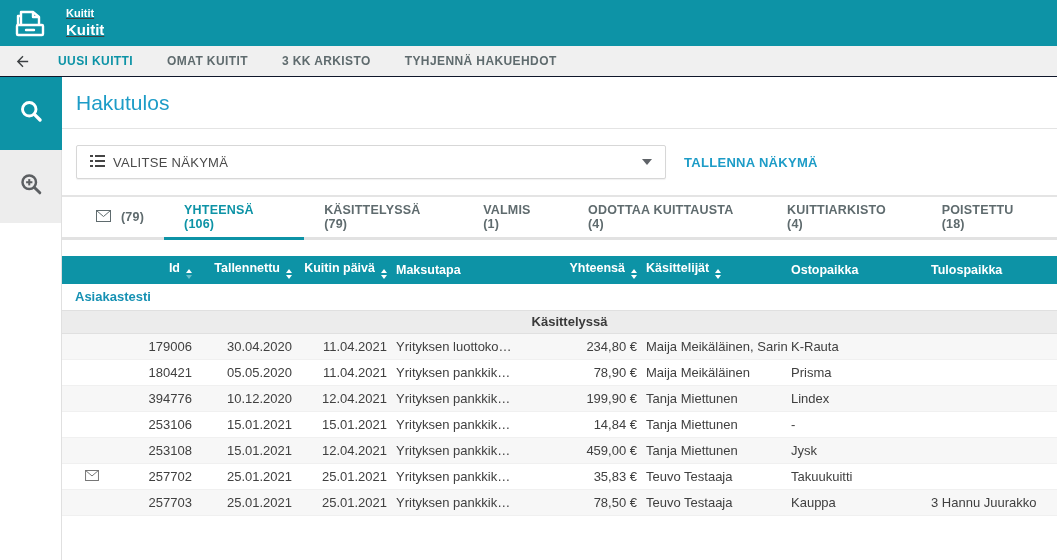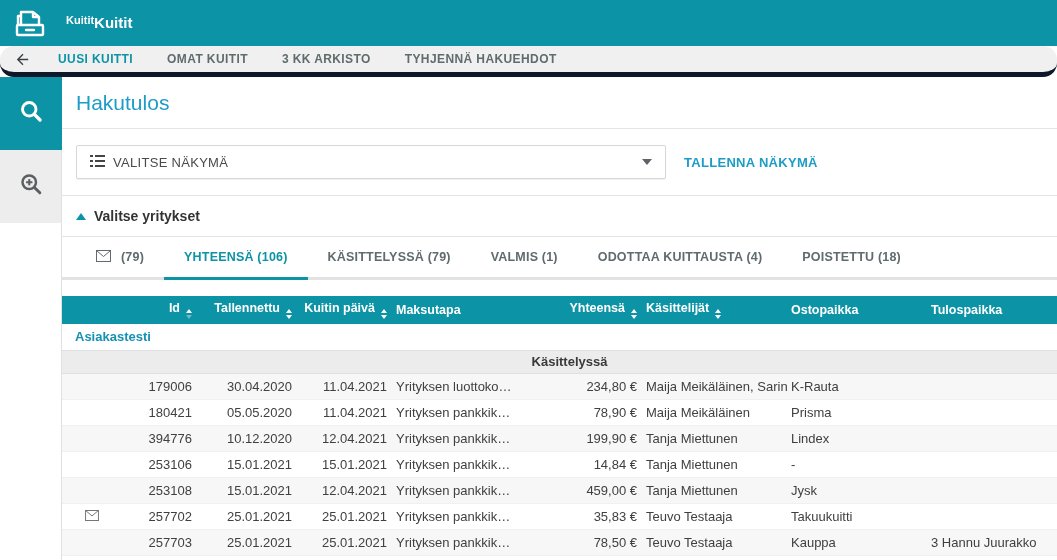--- a/index.html
+++ b/index.html
@@ -2,27 +2,27 @@
 <html><head>
 <meta charset="utf-8">
 <style>
   * { margin:0; padding:0; box-sizing:border-box; }
   html,body { width:1057px; height:560px; overflow:hidden; background:#fff;
     font-family:"Liberation Sans", sans-serif; color:#404040; }
 
   
   .appbar { height:46px; background:#0d93a6; display:flex; align-items:center; padding:0 10px; }
   .appbar .app-icon { width:44px; display:flex; justify-content:center; margin-right:12px; }
-  .appbar-titles { display:flex; line-height:1.25; }
+  .appbar-titles { display:flex; flex-direction:column; line-height:1.25;text-decoration:underline; }
   .appbar-app { color:#fff; font-size:11px; font-weight:700; }
   .appbar-title { color:#fff; font-size:15px; font-weight:700; }
 
   
-  .navbar { height:31px; background:#f0f0f0; border-bottom:5px solid #0f172a;
-    display:flex; align-items:center; padding:0 14px;border-radius:14px; }
+  .navbar { height:31px; background:#f0f0f0; border-bottom:1px solid #0f172a;
+    display:flex; align-items:center; padding:0 14px; }
   .back-btn { width:30px; display:flex; align-items:center; cursor:pointer; }
   .nav-items { display:flex; gap:34px; margin-left:14px; }
   .nav-item { font-size:12px; font-weight:700; letter-spacing:.4px; color:#5f6b6e; cursor:pointer; }
   .nav-item.active { color:#0d93a6; }
 
   
   .layout { display:flex; height:483px; }
   .sidebar { width:62px; flex:0 0 62px; border-right:1px solid #e0e0e0; background:#fff; }
   .side-gray { background:#ededed; }
   .side-tile { width:62px; height:73px; display:flex; align-items:center; justify-content:center; cursor:pointer; }
@@ -148,24 +148,20 @@
               <rect x="5" y="10" width="10" height="2"></rect>
           </svg>
         </span>
         <span class="sel-label">VALITSE NÄKYMÄ</span>
         <span class="caret"></span>
       </div>
       <span class="save-view">TALLENNA NÄKYMÄ</span>
     </div>
     <div class="divider"></div>
 
-    <div class="companies-row">
-      <span class="tri-up"></span>
-      <span class="companies-label">Valitse yritykset</span>
-    </div>
     <div class="divider"></div>
 
     <div class="tabs">
       <div class="tab">
         <span>
           <svg width="15" height="12" viewBox="0 0 15 12" fill="none" stroke="#5f6b6e">
             <rect x="0.5" y="0.5" width="14" height="11"></rect>
               <path d="M0.5 0.5 L7.5 6.5 L14.5 0.5"></path>
           </svg>
         </span>
@@ -175,20 +171,23 @@
           <span>YHTEENSÄ (106)</span>
         </div>
       <div class="tab">
           <span>KÄSITTELYSSÄ (79)</span>
         </div>
       <div class="tab">
           <span>VALMIS (1)</span>
         </div>
       <div class="tab">
           <span>ODOTTAA KUITTAUSTA (4)</span>
+        </div>
+      <div class="tab">
+          <span>KUITTIARKISTO (4)</span>
         </div>
       <div class="tab">
           <span>POISTETTU (18)</span>
         </div>
     </div>
 
     <table class="grid">
       <colgroup>
         <col style="width:60px">
           <col style="width:75px">

